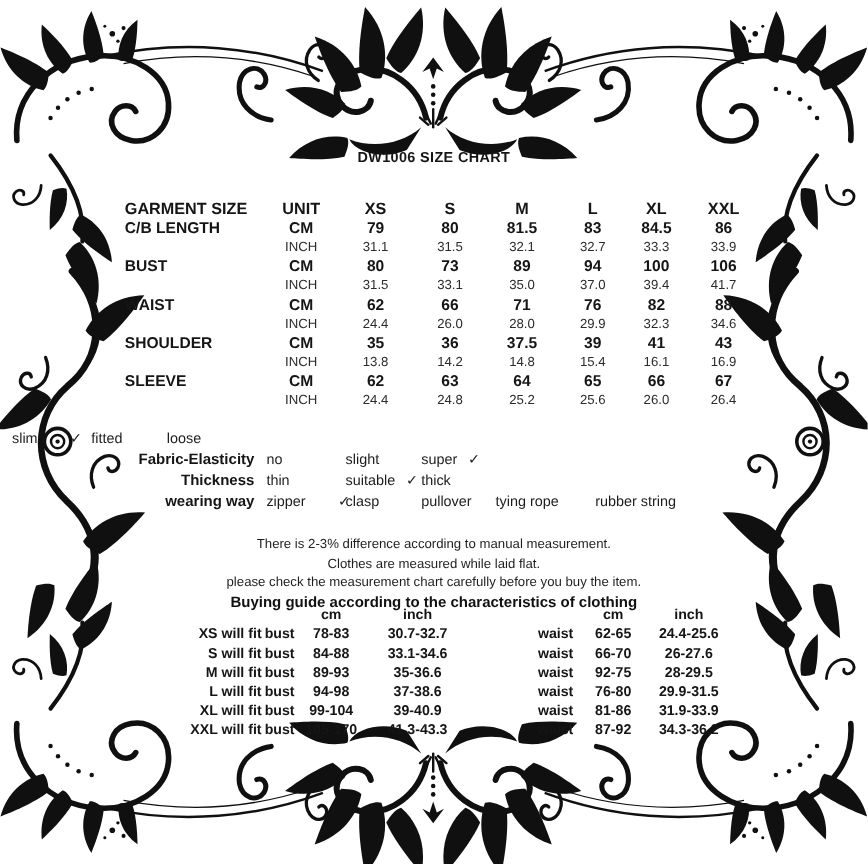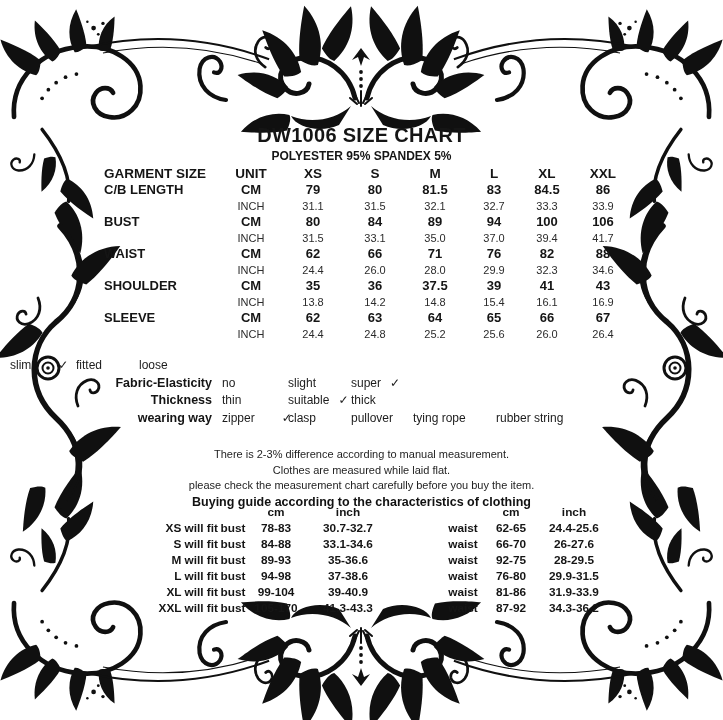--- a/index.html
+++ b/index.html
@@ -6,21 +6,21 @@
   body{
     width:723px;height:720px;background:#ffffff;
     font-family:"Liberation Sans",sans-serif;color:#111;
     overflow:hidden;
   }
   #page{position:relative;width:723px;height:720px;overflow:hidden;background:#fff;}
   #frame{position:absolute;left:0;top:0;width:723px;height:720px;}
 
   
   .title{position:absolute;top:124px;left:0;width:723px;text-align:center;
-         font-size:20px;font-weight:bold;letter-spacing:.3px;color:#151515;}
+         font-size:12px;font-weight:bold;letter-spacing:.3px;color:#151515;}
   .subtitle{position:absolute;top:149px;left:0;width:723px;text-align:center;
          font-size:12px;font-weight:bold;color:#151515;}
 
   
   .size-table{position:absolute;left:100px;top:166px;width:540px;}
   .trow{display:flex;height:16px;line-height:16px;align-items:center;}
   .trow span{display:block;text-align:center;white-space:nowrap;
              font-size:13px;font-weight:bold;color:#151515;}
   .trow span:nth-child(1){width:118px;text-align:left;padding-left:4px;}
   .trow span:nth-child(2){width:58px;}
@@ -149,21 +149,20 @@
     <use href="#edgecenter" transform="translate(361,676) scale(1,-1)"></use>
     <use href="#sidevine" transform="translate(34,366)"></use>
     <use href="#sidevine" transform="translate(689,366) scale(-1,1)"></use>
     <use href="#curl" transform="translate(226,100) scale(1.2)"></use>
     <use href="#curl" transform="translate(497,100) scale(-1.2,1.2)"></use>
     <use href="#curl" transform="translate(226,622) scale(1.2,-1.2)"></use>
     <use href="#curl" transform="translate(497,622) scale(-1.2,-1.2)"></use>
   </svg>
 
   <div class="title">DW1006 SIZE CHART</div>
-  <div class="subtitle">POLYESTER 95% SPANDEX 5%</div>
 
   <div class="size-table">
       <div class="trow head">
         <span>GARMENT SIZE</span>
         <span>UNIT</span>
         <span>XS</span>
         <span>S</span>
         <span>M</span>
         <span>L</span>
         <span>XL</span>
@@ -186,21 +185,21 @@
         <span>31.5</span>
         <span>32.1</span>
         <span>32.7</span>
         <span>33.3</span>
         <span>33.9</span>
       </div>
       <div class="trow cm">
         <span>BUST</span>
         <span>CM</span>
         <span>80</span>
-        <span>84</span>
+        <span>73</span>
         <span>89</span>
         <span>94</span>
         <span>100</span>
         <span>106</span>
       </div>
       <div class="trow inch">
         <span></span>
         <span>INCH</span>
         <span>31.5</span>
         <span>33.1</span>

